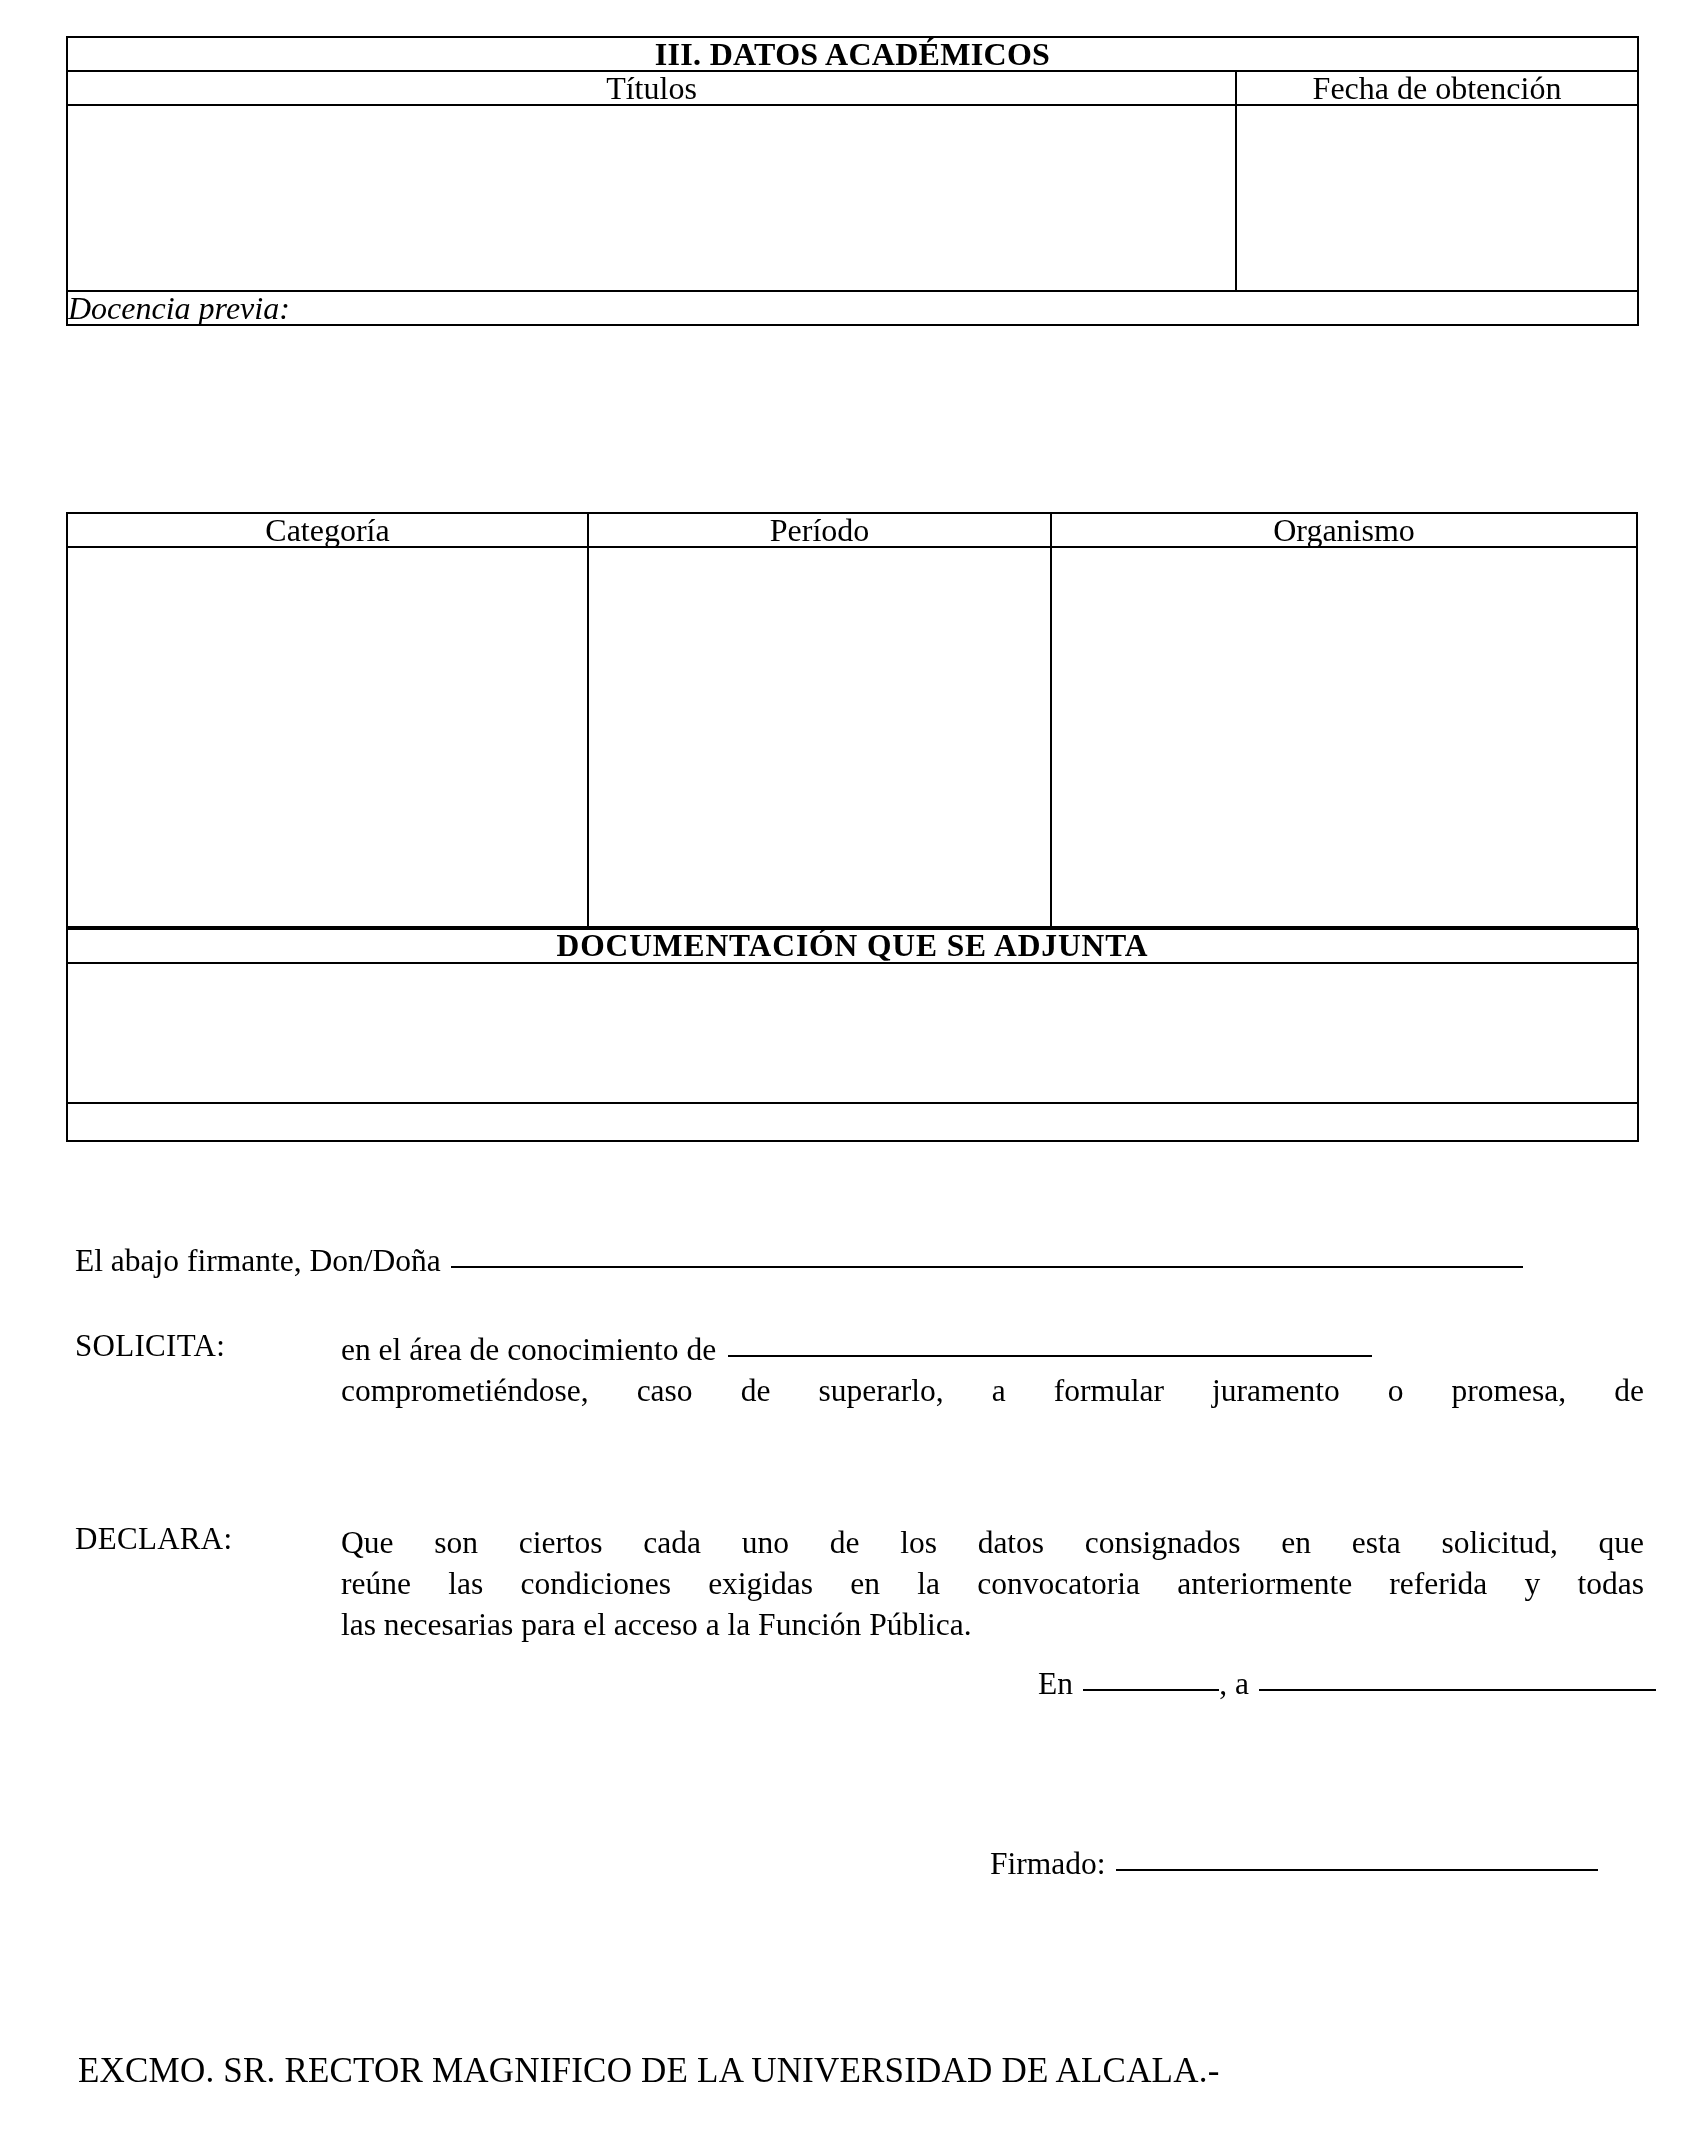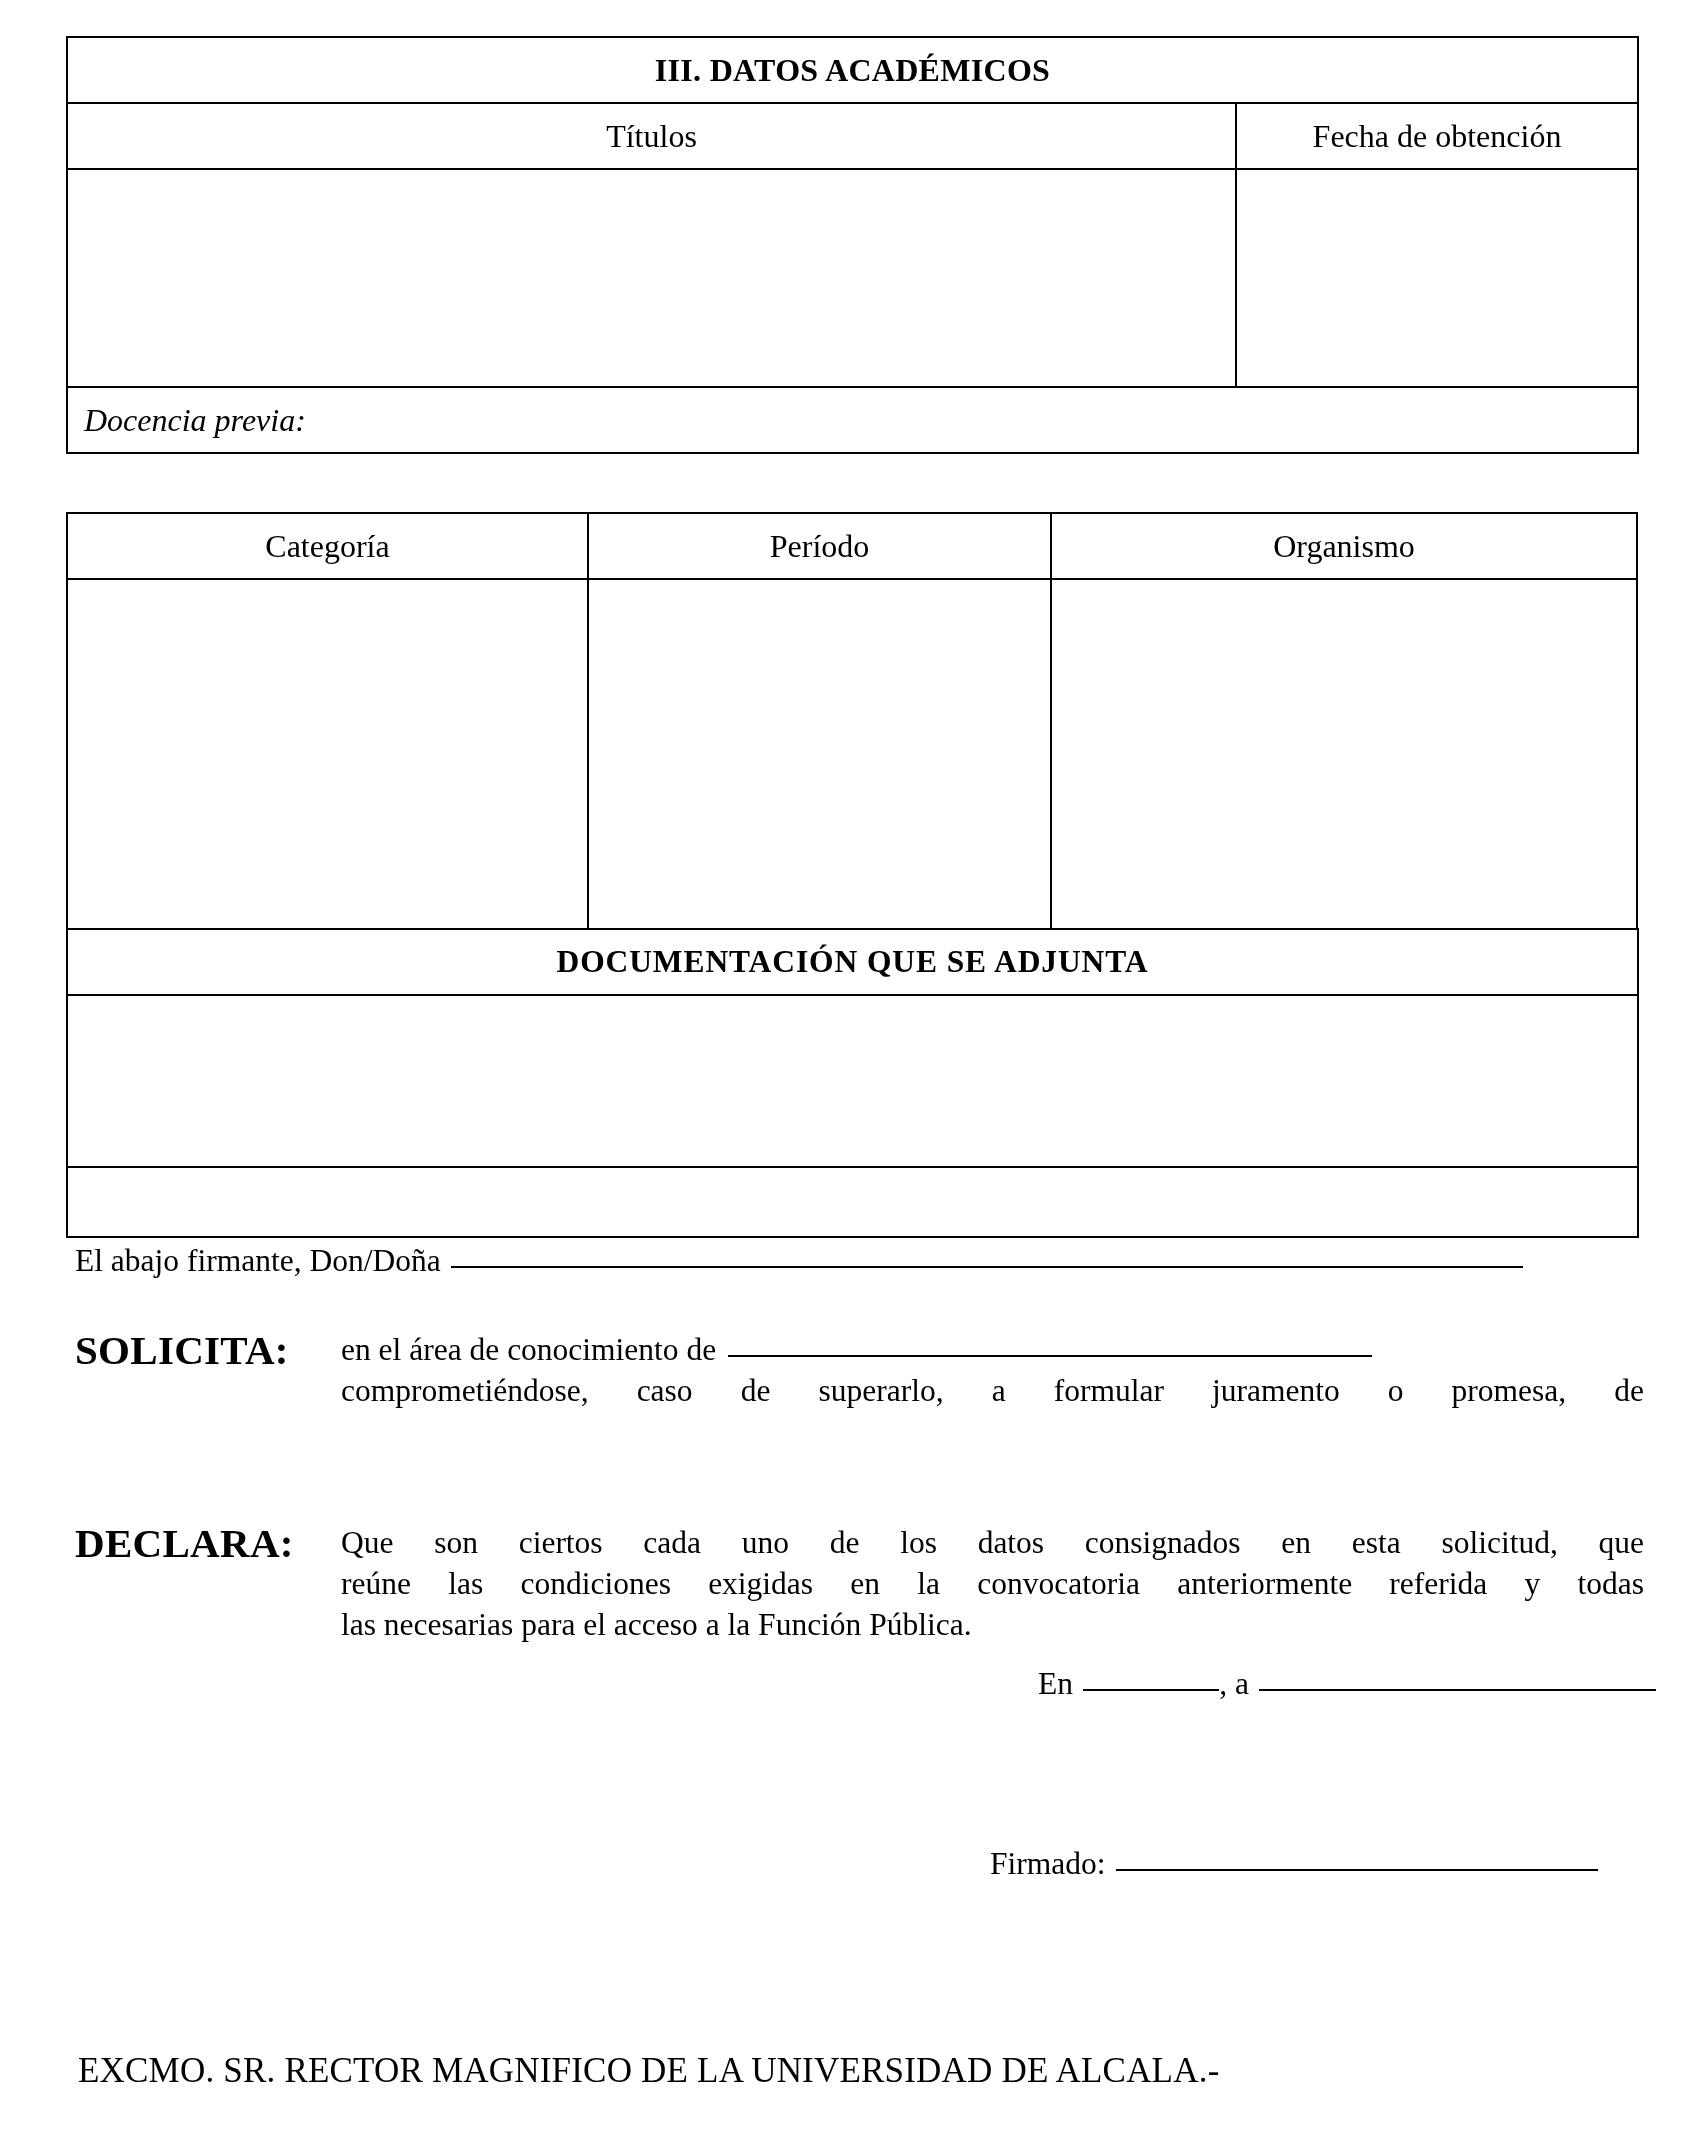--- a/index.html
+++ b/index.html
@@ -26,21 +26,21 @@
   .form-table {
     position: absolute;
     left: 66px;
     top: 36px;
     width: 1571px;
     border-collapse: collapse;
     table-layout: fixed;
   }
   .form-table td {
     border: 2.6px solid #000;
-    padding: 16px;
+    padding: 0;
     vertical-align: top;
     background: #fff;
   }
 
   .cell-center {
     text-align: center;
   }
   .cell-left {
     text-align: left;
   }
@@ -107,22 +107,22 @@
     left: 75px;
     width: 1566px;
   }
   .block-solicita { top: 112px; }
   .block-declara  { top: 305px; }
 
   .kw {
     position: absolute;
     left: 0;
     top: 0;
-    font-weight: bold;
-    font-size: 41px;
+    font-weight: normal;
+    font-size: 31px;
     letter-spacing: 0.3px;
   }
   .para {
     margin-left: 266px;
     width: 1303px;
     font-size: 31.5px;
     line-height: 1.30;
     text-align: justify;
   }
   .para .ln {

